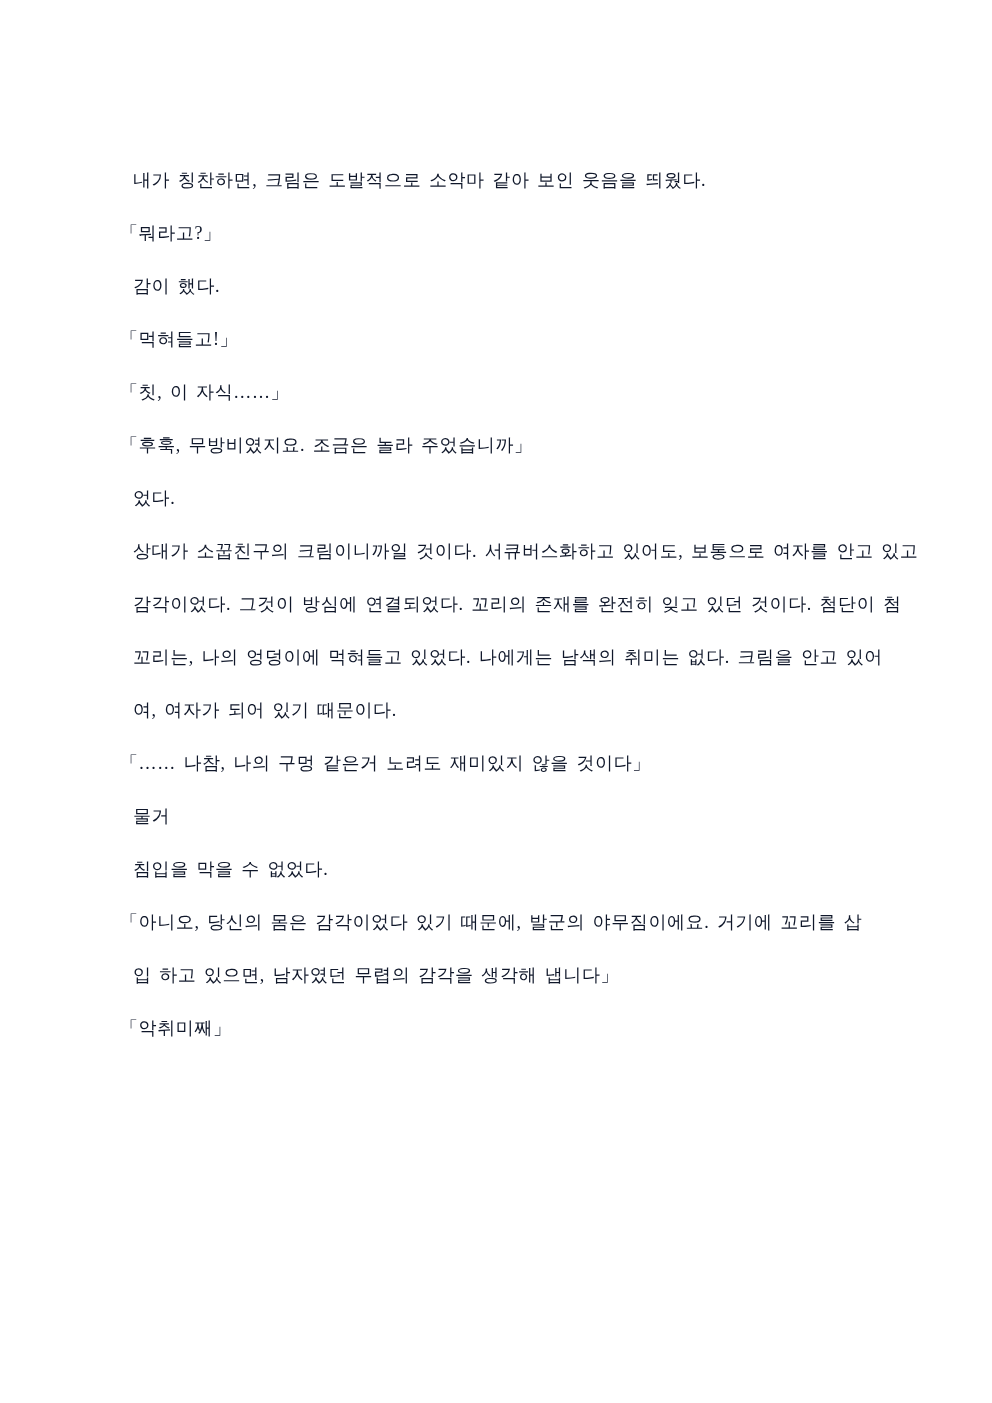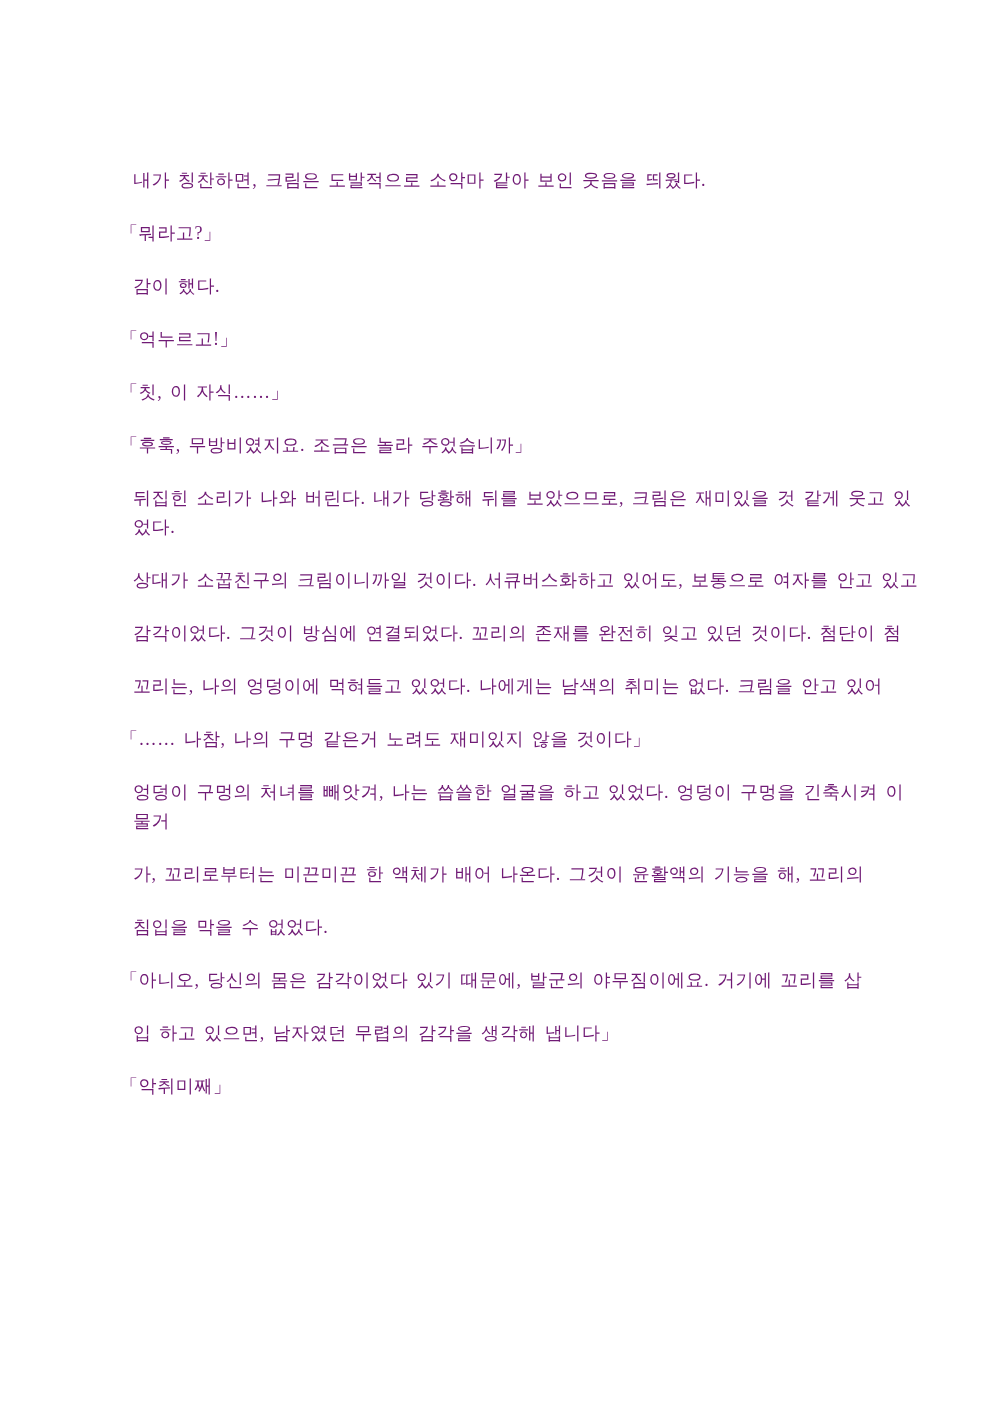--- a/index.html
+++ b/index.html
@@ -18,21 +18,21 @@
     .content {
       position: absolute;
       top: 166px;
       left: 120px;
       width: 790px;
     }
     .block {
       margin: 0 0 24px 0;
       font-size: 18px;
       line-height: 29px;
-      color: #701a75;
+      color: #0f172a;
       letter-spacing: 0.6px;
       word-spacing: 2.5px;
     }
     .block.body { padding-left: 13px; }
     .block.quote { padding-left: 0; }
     .line { white-space: nowrap; }
   </style>
 </head>
 <body>
 
@@ -46,61 +46,59 @@
     <div class="block quote">
       <div class="line">「뭐라고?」</div>
     </div>
 
 
     <div class="block body">
       <div class="line">감이 했다.</div>
     </div>
 
     <div class="block quote">
-      <div class="line">「억누르고!」</div>
+      <div class="line">「먹혀들고!」</div>
     </div>
 
     <div class="block quote">
       <div class="line">「칫, 이 자식……」</div>
     </div>
 
     <div class="block quote">
       <div class="line">「후훅, 무방비였지요. 조금은 놀라 주었습니까」</div>
     </div>
 
     <div class="block body">
-      <div class="line">뒤집힌 소리가 나와 버린다. 내가 당황해 뒤를 보았으므로, 크림은 재미있을 것 같게 웃고 있</div>
       <div class="line">었다.</div>
     </div>
 
     <div class="block body">
       <div class="line">상대가 소꿉친구의 크림이니까일 것이다. 서큐버스화하고 있어도, 보통으로 여자를 안고 있고</div>
     </div>
 
     <div class="block body">
       <div class="line">감각이었다. 그것이 방심에 연결되었다. 꼬리의 존재를 완전히 잊고 있던 것이다. 첨단이 첨</div>
     </div>
 
     <div class="block body">
       <div class="line">꼬리는, 나의 엉덩이에 먹혀들고 있었다. 나에게는 남색의 취미는 없다. 크림을 안고 있어</div>
     </div>
 
+    <div class="block body">
+      <div class="line">여, 여자가 되어 있기 때문이다.</div>
+    </div>
 
     <div class="block quote">
       <div class="line">「…… 나참, 나의 구멍 같은거 노려도 재미있지 않을 것이다」</div>
     </div>
 
     <div class="block body">
-      <div class="line">엉덩이 구멍의 처녀를 빼앗겨, 나는 씁쓸한 얼굴을 하고 있었다. 엉덩이 구멍을 긴축시켜 이</div>
       <div class="line">물거</div>
     </div>
 
-    <div class="block body">
-      <div class="line">가, 꼬리로부터는 미끈미끈 한 액체가 배어 나온다. 그것이 윤활액의 기능을 해, 꼬리의</div>
-    </div>
 
     <div class="block body">
       <div class="line">침입을 막을 수 없었다.</div>
     </div>
 
     <div class="block quote">
       <div class="line">「아니오, 당신의 몸은 감각이었다 있기 때문에, 발군의 야무짐이에요. 거기에 꼬리를 삽</div>
     </div>
 
     <div class="block body">

